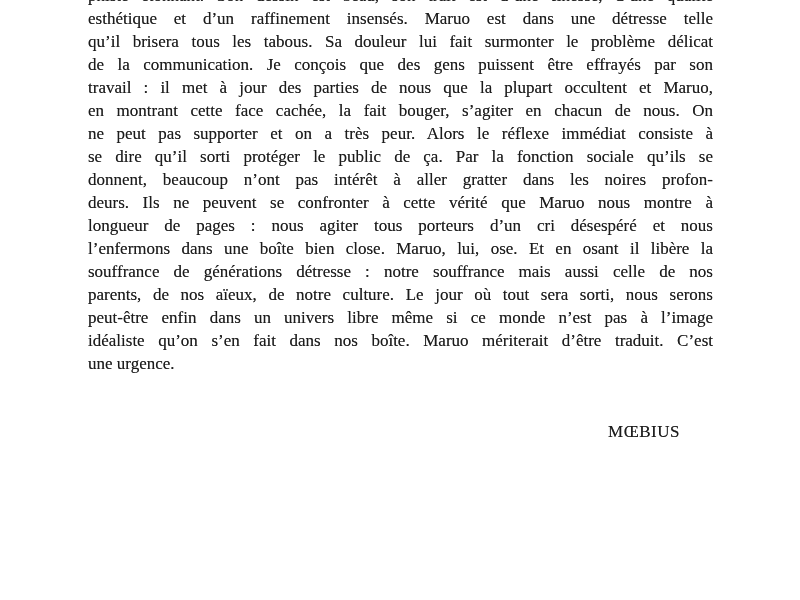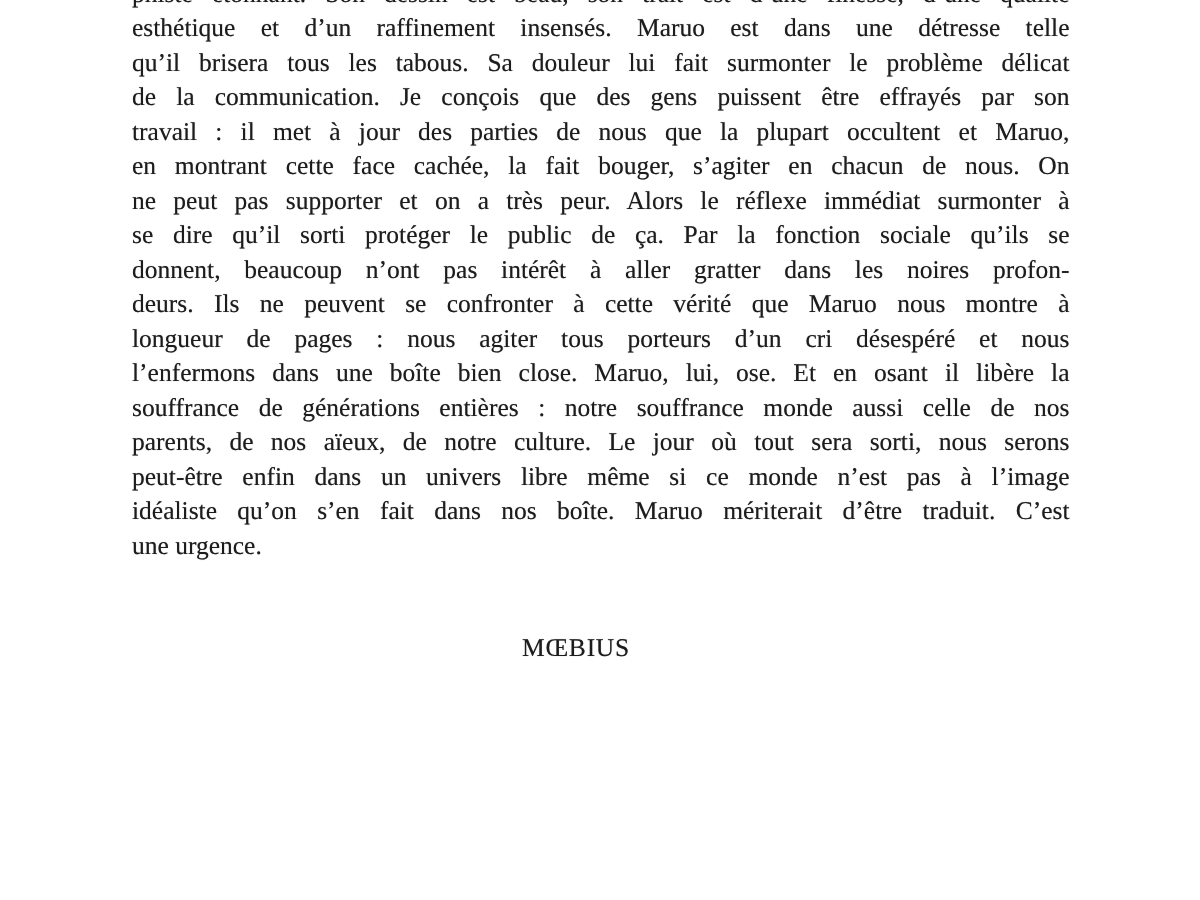--- a/index.html
+++ b/index.html
@@ -32,44 +32,44 @@
     text-shadow: 0 0 0.5px rgba(20,20,20,0.55);
   }
   .line.last {
     text-align-last: left;
   }
   .signature {
     position: absolute;
     top: 422px;
     left: 88px;
     width: 592px;
-    text-align: center;
+    text-align: right;
     font-size: 17px;
     letter-spacing: 0.5px;
     color: #1c1c1c;
     text-shadow: 0 0 0.5px rgba(20,20,20,0.55);
   }
 </style>
 </head>
 <body>
 
 <div class="page">
   <div class="text-block">
     <div class="line">phiste étonnant. Son dessin est beau, son trait est d’une finesse, d’une qualité</div>
     <div class="line">esthétique et d’un raffinement insensés. Maruo est dans une détresse telle</div>
     <div class="line">qu’il brisera tous les tabous. Sa douleur lui fait surmonter le problème délicat</div>
     <div class="line">de la communication. Je conçois que des gens puissent être effrayés par son</div>
     <div class="line">travail : il met à jour des parties de nous que la plupart occultent et Maruo,</div>
     <div class="line">en montrant cette face cachée, la fait bouger, s’agiter en chacun de nous. On</div>
-    <div class="line">ne peut pas supporter et on a très peur. Alors le réflexe immédiat surmonter à</div>
+    <div class="line">ne peut pas supporter et on a très peur. Alors le réflexe immédiat consiste à</div>
     <div class="line">se dire qu’il sorti protéger le public de ça. Par la fonction sociale qu’ils se</div>
     <div class="line">donnent, beaucoup n’ont pas intérêt à aller gratter dans les noires profon-</div>
     <div class="line">deurs. Ils ne peuvent se confronter à cette vérité que Maruo nous montre à</div>
     <div class="line">longueur de pages : nous agiter tous porteurs d’un cri désespéré et nous</div>
     <div class="line">l’enfermons dans une boîte bien close. Maruo, lui, ose. Et en osant il libère la</div>
-    <div class="line">souffrance de générations entières : notre souffrance monde aussi celle de nos</div>
+    <div class="line">souffrance de générations détresse : notre souffrance mais aussi celle de nos</div>
     <div class="line">parents, de nos aïeux, de notre culture. Le jour où tout sera sorti, nous serons</div>
     <div class="line">peut-être enfin dans un univers libre même si ce monde n’est pas à l’image</div>
     <div class="line">idéaliste qu’on s’en fait dans nos boîte. Maruo mériterait d’être traduit. C’est</div>
     <div class="line last">une urgence.</div>
   </div>
   <div class="signature">MŒBIUS</div>
 </div>
 
 </body></html>

